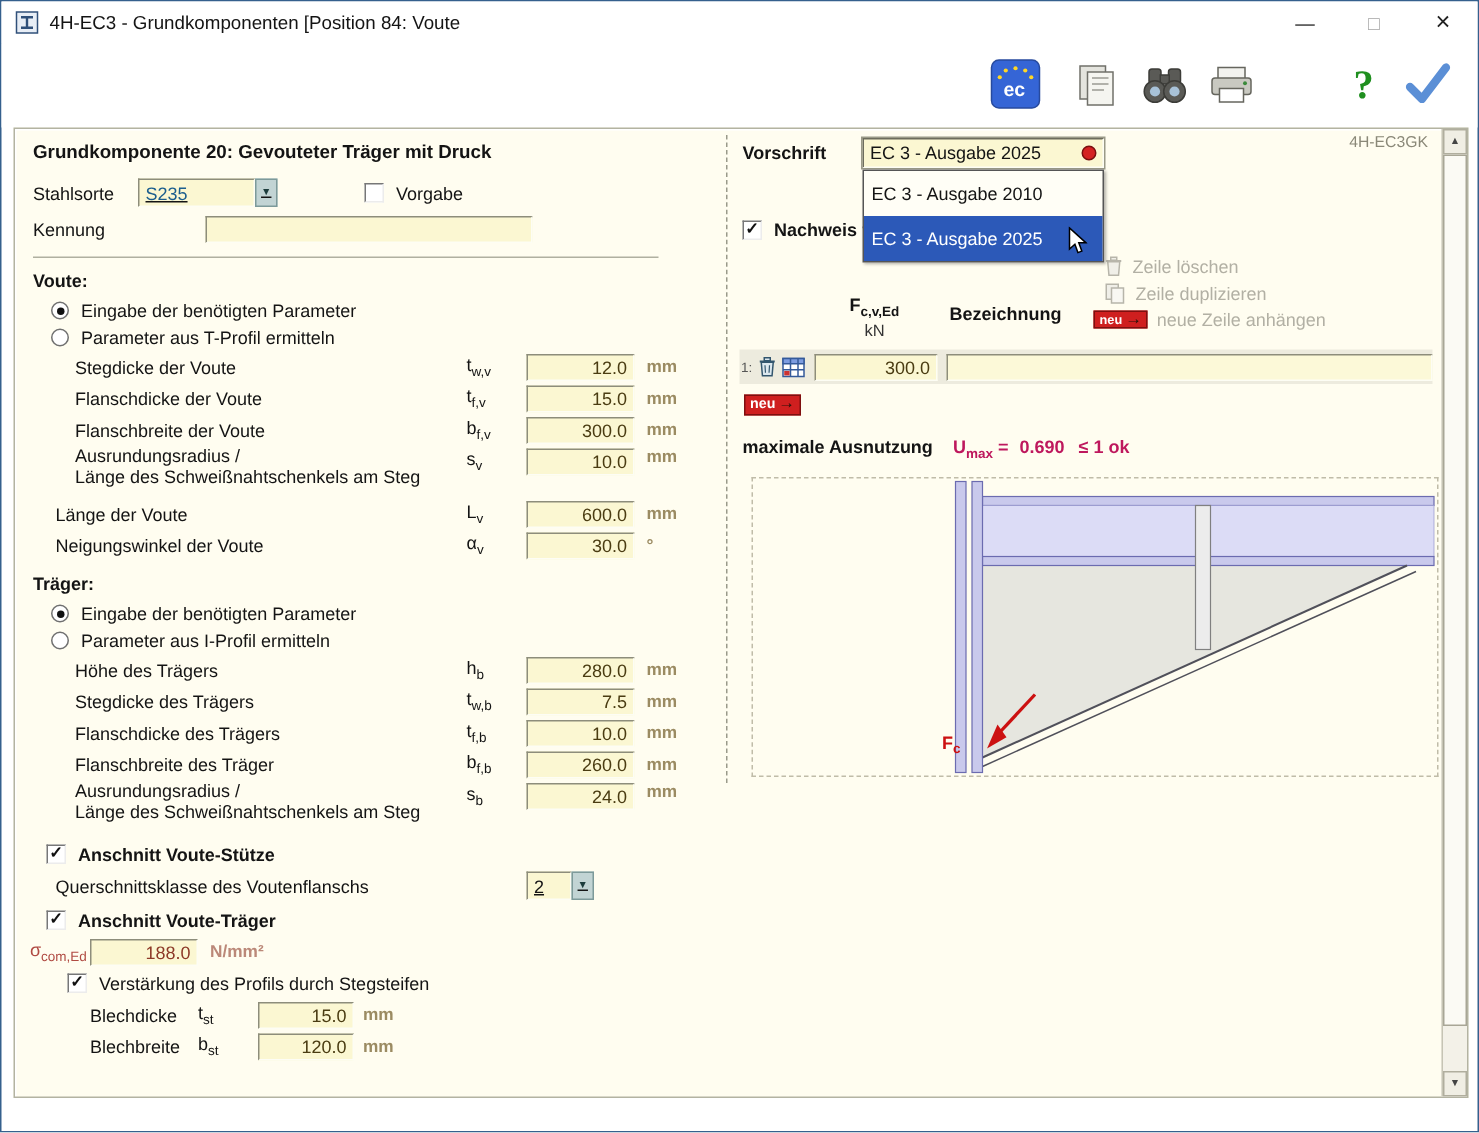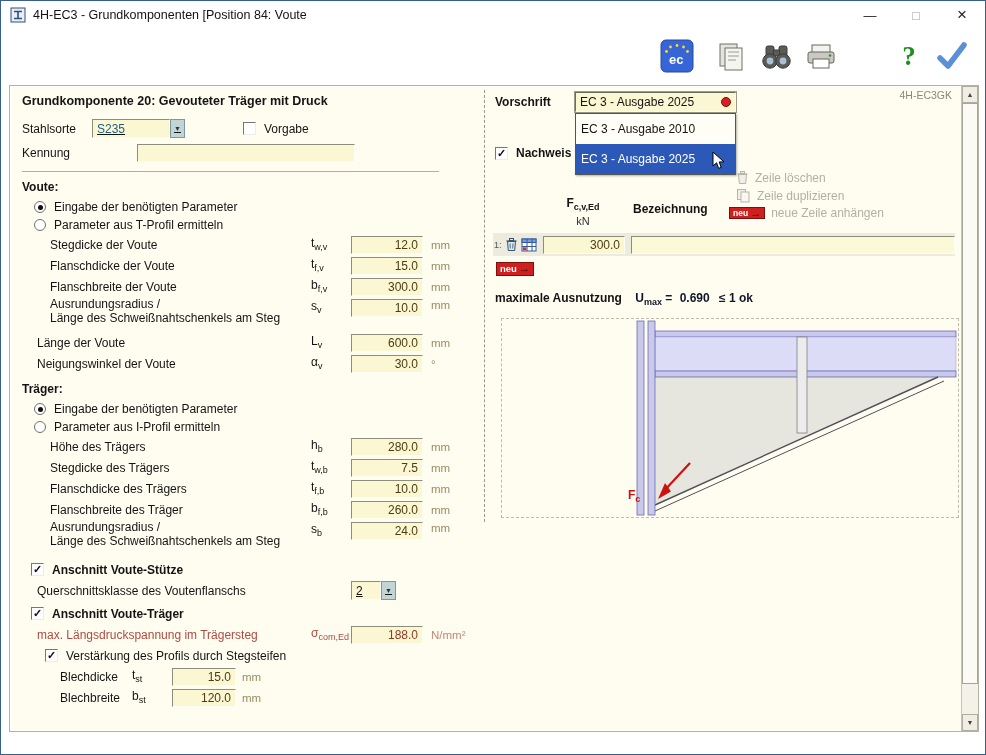--- a/index.html
+++ b/index.html
@@ -33,21 +33,21 @@
 
 .left-col{position:absolute;left:10px;top:6px;width:455px;}
 .h-main{font-weight:bold;font-size:12.5px;margin:2px 0 10px 2px;}
 .row{display:flex;align-items:center;min-height:21px;}
 .row.tall{align-items:flex-start;min-height:35px;}
 .row.tall .sym,.row.tall .fw,.row.tall .unit{margin-top:2px;}
 .lbl{flex:1;}
 .pl2{padding-left:2px;}.pl14{padding-left:14px;}.pl17{padding-left:17px;}.pl25{padding-left:25px;}.pl30{padding-left:30px;}.pl40{padding-left:40px;}
 .sym{width:40px;flex:none;}
 .fw{width:74px;flex:none;}
-.unit{width:50px;flex:none;padding-left:6px;color:#9b8b62;font-size:11.5px;}
+.unit{width:50px;flex:none;padding-left:6px;color:#9b8b62;font-size:11.5px;font-weight:bold;}
 .sect{font-weight:bold;margin:8px 0 4px 2px;}
 .hrline{border-top:1px solid #b0b0a0;margin:8px 2px 6px 2px;width:417px;}
 .bold{font-weight:bold;}
 .redtext{color:#b04a42;}
 .redunit{color:#bb8878;}.gap8{width:8px;flex:none;}
 
 .right-col{position:absolute;left:483px;top:4px;width:462px;height:632px;}
 .vorschrift-label{position:absolute;left:2px;top:5px;font-weight:bold;}
 .vorschrift-combo{position:absolute;left:82px;top:2px;width:161px;height:20px;display:flex;align-items:center;padding:0 4px;background:#fbf7d2;border:1px solid;border-color:#6d6d5d #fdfdf4 #fdfdf4 #6d6d5d;outline:1px solid #9a9a88;}
 .status-dot{position:absolute;right:4px;top:4px;width:10px;height:10px;border-radius:50%;background:#d42222;border:1px solid #7a0f0f;}
@@ -61,21 +61,21 @@
 .thead-b{position:absolute;left:140px;top:112px;font-weight:bold;}
 .grow{position:absolute;left:0;top:143px;width:462px;height:23px;background:#edebde;display:flex;align-items:center;}
 .rownum{width:12px;font-size:9px;color:#555;padding-left:1px;flex:none;}
 .rowicon{flex:none;margin-right:3px;display:flex;align-items:center;}
 .bez-input{width:326px;height:18px;margin-left:6px;font:12px "Liberation Sans",sans-serif;color:#333;padding:0 3px;outline:none;background:#fcf9d8;border:1px solid;border-color:#8d8d7b #fdfdf4 #fdfdf4 #8d8d7b;}
 .neubtn{display:inline-flex;align-items:center;height:14px;background:#cf1f1f;border:1px solid #7e0f0f;color:#fff;font-weight:bold;font-size:9.5px;padding:0 3px;gap:2px;line-height:1;}
 .neubtn .arr{color:#26120a;font-size:11px;}
 .neubtn.small{height:12px;font-size:8.5px;}
 .neu-row{position:absolute;left:3px;top:171px;}
 .result{position:absolute;left:2px;top:201px;font-weight:bold;white-space:nowrap;}
-.result .green{color:#0f172a;}
+.result .green{color:#be185d;}
 .result .sp{display:inline-block;width:10px;}
 .diagram{position:absolute;left:8px;top:228px;width:458px;height:200px;border:1px dashed #c0bca8;background:#fffdf0;}
 
 .scrollbar{position:absolute;right:0;top:0;bottom:0;width:17px;background:#f3f1e8;border-left:1px solid #c6c4b4;}
 .sb-btn{position:absolute;left:0;width:16px;height:17px;background:#f0eee4;border:1px solid #b0ae9e;display:flex;align-items:center;justify-content:center;font-size:7px;color:#444;}
 .sb-btn.up{top:0;}
 .sb-btn.down{bottom:0;}
 .sb-thumb{position:absolute;left:0;top:17px;width:16px;height:581px;background:#fbfaf4;border:1px solid #a8a696;}
 
 .cursor{position:absolute;z-index:60;}
@@ -291,21 +291,20 @@
         </span>
       </div>
 
       <div class="row" style="margin-top:2px;gap:8px;">
         <span style="width:3px;"></span>
         <span class="cb">✓</span>
         <span class="bold">Anschnitt Voute-Träger</span>
       </div>
 
       <div class="row">
-        <span class="lbl pl17 redtext">max. Längsdruckspannung im Trägersteg</span>
         <span class="sym redtext"><span>σ</span><sub>com,Ed</sub></span>
         <span class="fw"><input class="field redval" value="188.0" style=""></span>
         <span class="unit redunit">N/mm²</span>
       </div>
 
       <div class="row pl25" style="gap:8px;">
         <span class="cb">✓</span>
         <span>Verstärkung des Profils durch Stegsteifen</span>
       </div>
 

